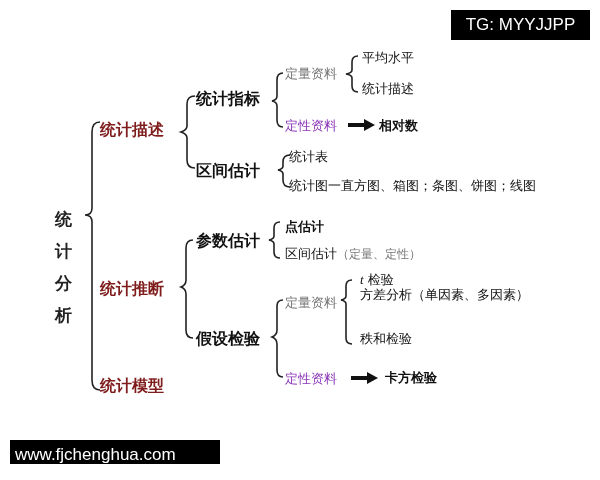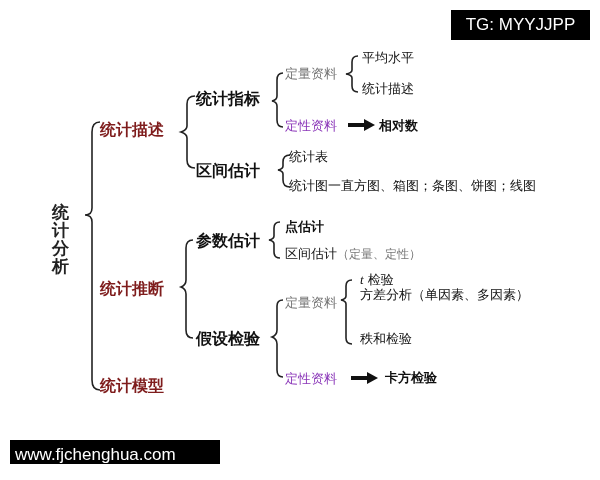--- a/index.html
+++ b/index.html
@@ -1,19 +1,19 @@
 <!DOCTYPE html>
 <html><head>
 <meta charset="utf-8">
 <style>
   html, body { margin: 0; padding: 0; }
   body { width: 600px; height: 480px; background: #ffffff; position: relative; overflow: hidden;
          font-family: "DejaVu Sans", "Liberation Sans", sans-serif; color: #111; }
   .t { position: absolute; white-space: nowrap; line-height: 1; }
-  .root { font-size: 17px; font-weight: bold; color: #222; width: 20px; text-align: left; line-height: 18px; white-space: normal; }
+  .root { font-size: 17px; font-weight: bold; color: #222; width: 20px; text-align: right; line-height: 32px; white-space: normal; }
   .l1 { font-size: 16px; font-weight: bold; color: #7f1d1d; }
   .l2 { font-size: 16px; font-weight: bold; color: #111; }
   .green { font-size: 13px; color: #737373; }
   .purple { font-size: 13px; color: #8a35b8; }
   .leaf { font-size: 13px; color: #111; }
   .leaf-bold { font-size: 13px; font-weight: bold; color: #111; }
   .paren { color: #777; font-size: 12px; }
   .wm { position: absolute; background: #000000; color: #ffffff; font-family: Liberation Sans, sans-serif; font-size: 17px; line-height: 1; }
   svg.lines { position: absolute; left: 0; top: 0; }
   .ital { font-style: italic; font-family: "Liberation Serif", serif; }

